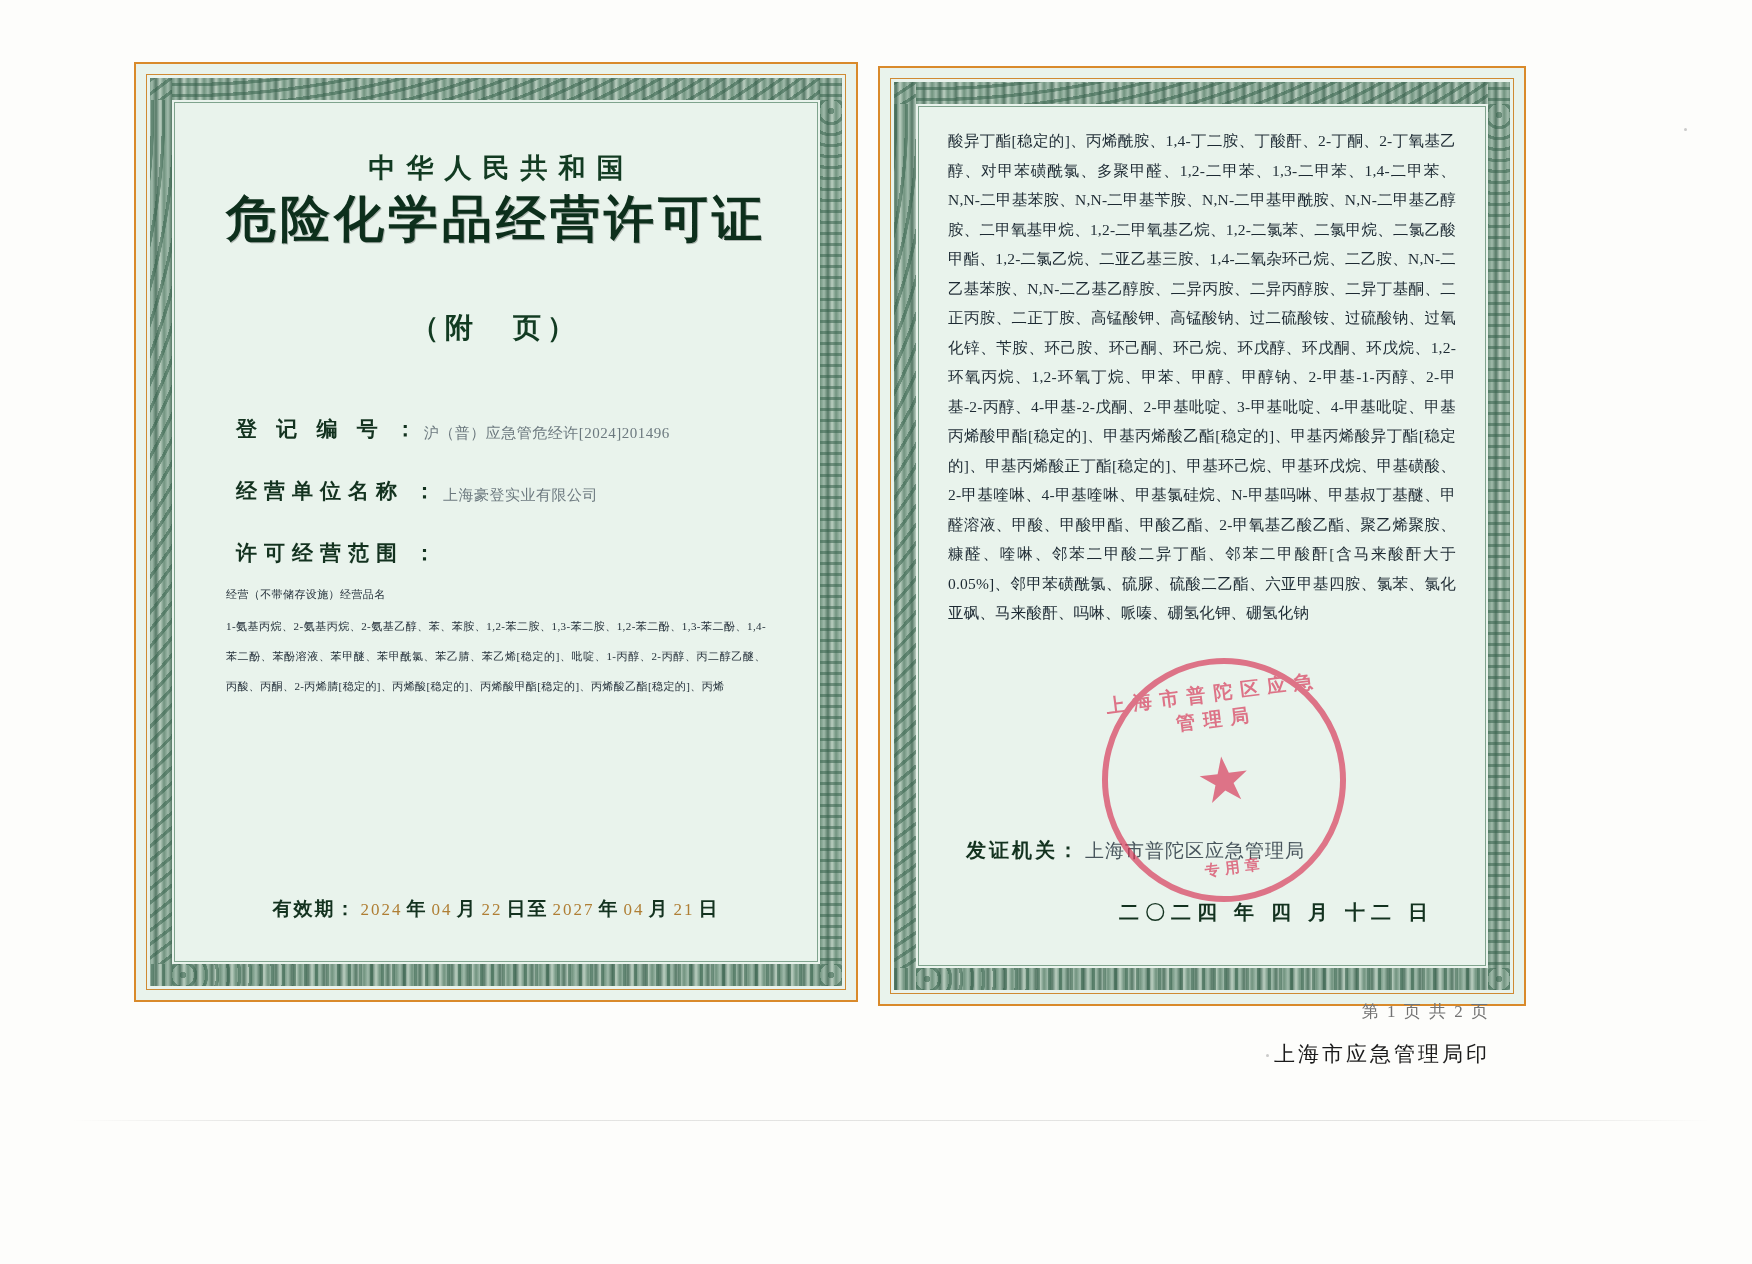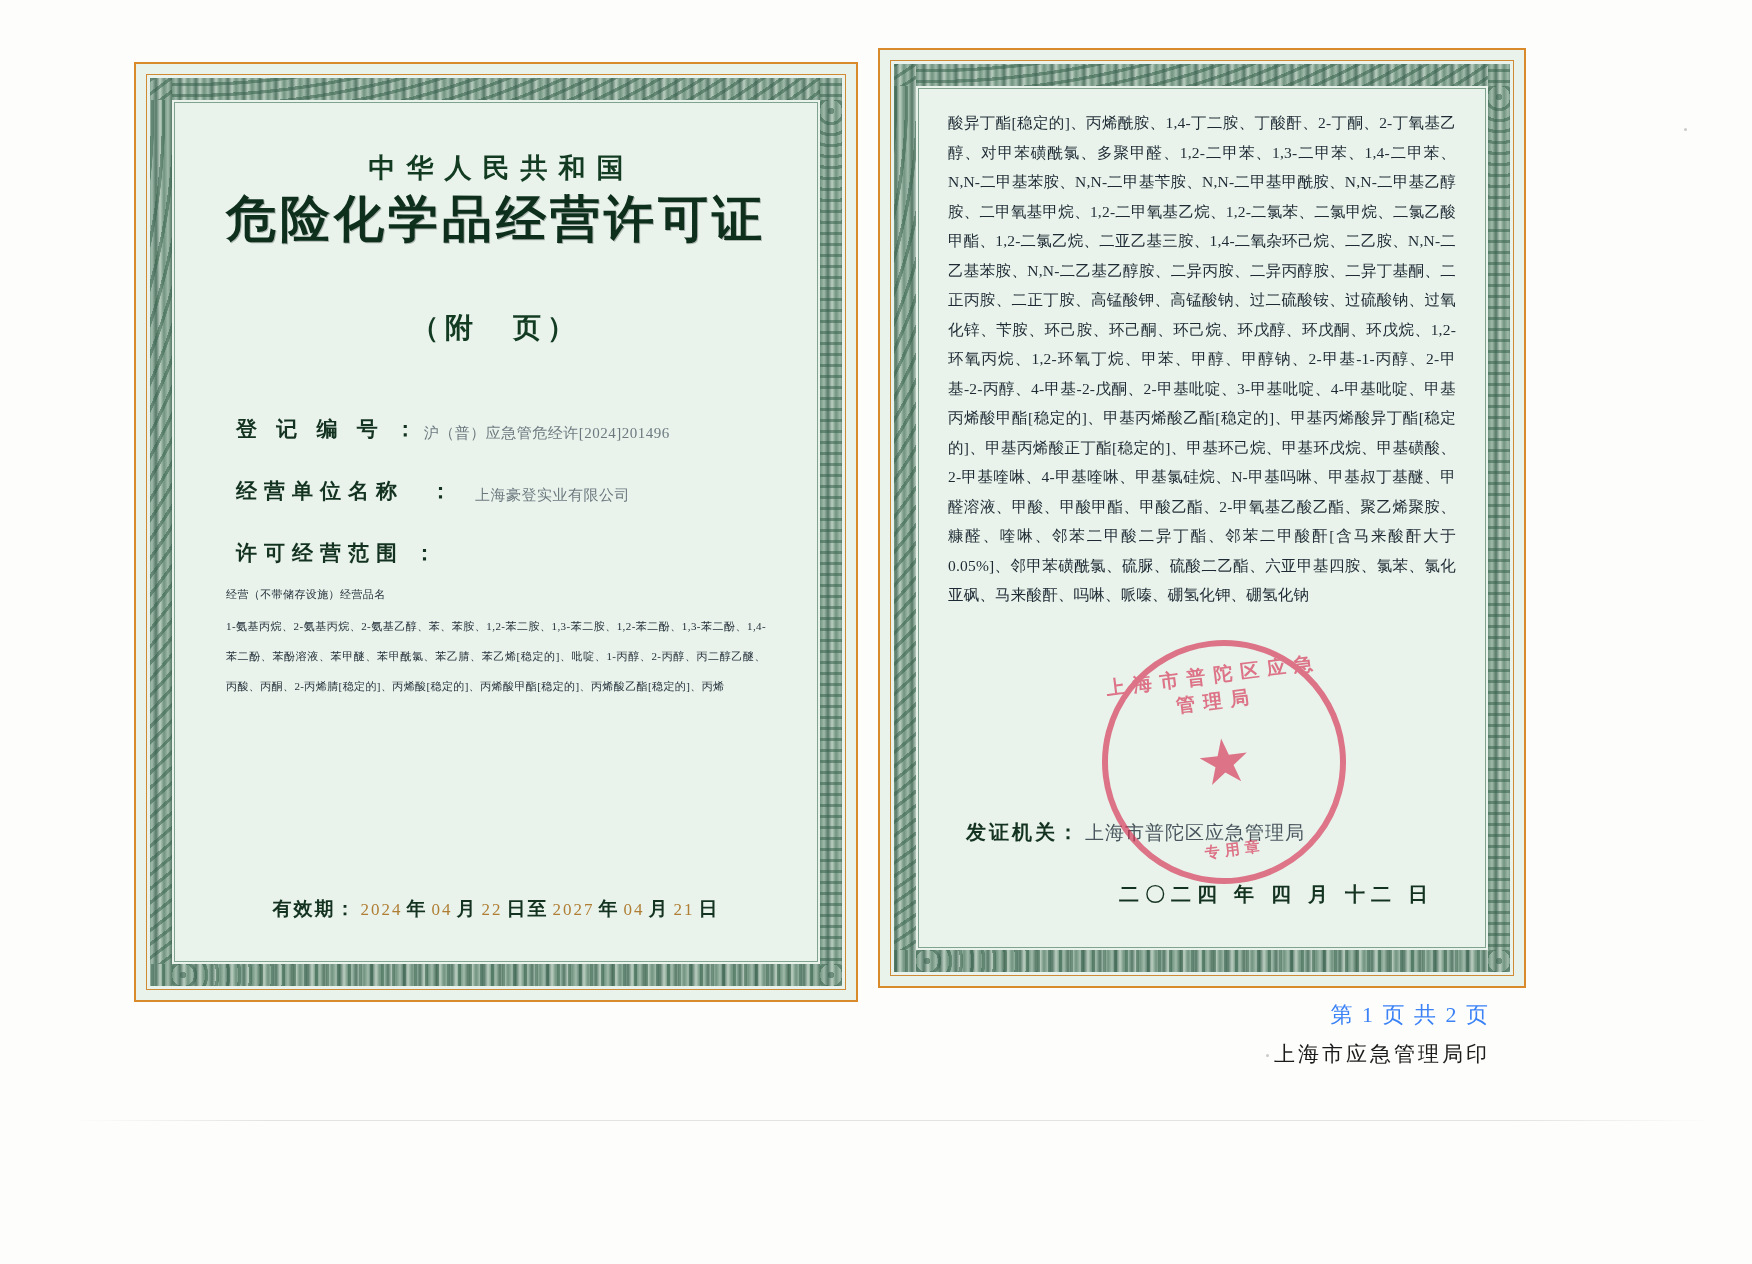--- a/index.html
+++ b/index.html
@@ -134,21 +134,21 @@
     margin-right: 8px;
   }
   .field-value {
     font-size: 15px;
     color: #3c4a55;
     opacity: .72;
     white-space: nowrap;
     letter-spacing: .5px;
   }
   #row-regno { margin-top: 68px; }
-  #row-company { margin-top: 34px; gap: 16px; }
+  #row-company { margin-top: 34px; }
   #row-scope { margin-top: 34px; }
 
   .scope-body {
     margin: 12px 46px 0 46px;
     font-size: 11px;
     line-height: 30px;
     color: #24303a;
     letter-spacing: .4px;
     text-align: justify;
   }
@@ -169,21 +169,21 @@
   }
   .validity .v {
     font-weight: 400;
     font-size: 17px;
     color: #a16207;
     opacity: .8;
     padding: 0 4px;
   }
 
   
-  #cert-right { left: 878px; top: 48px; width: 648px; height: 940px; }
+  #cert-right { left: 878px; top: 66px; width: 648px; height: 940px; }
 
   .chem-text {
     margin: 14px 24px 0 24px;
     font-size: 15.5px;
     line-height: 29.5px;
     color: #1d2a33;
     text-align: justify;
     letter-spacing: .2px;
   }
 
@@ -248,22 +248,22 @@
     letter-spacing: 8px;
   }
   .seal-top-text { top: 16px; }
   .seal-bottom-text { bottom: 18px; font-size: 15px; letter-spacing: 5px; }
 
   
   .footer-page {
     position: absolute;
     right: 262px;
     top: 1000px;
-    font-size: 22px;
-    color: #3b82f6;
+    font-size: 17px;
+    color: #737373;
     letter-spacing: 2px;
   }
   .footer-issuer {
     position: absolute;
     right: 262px;
     top: 1040px;
     font-size: 21px;
     color: #1b1b1b;
     letter-spacing: 3px;
   }

